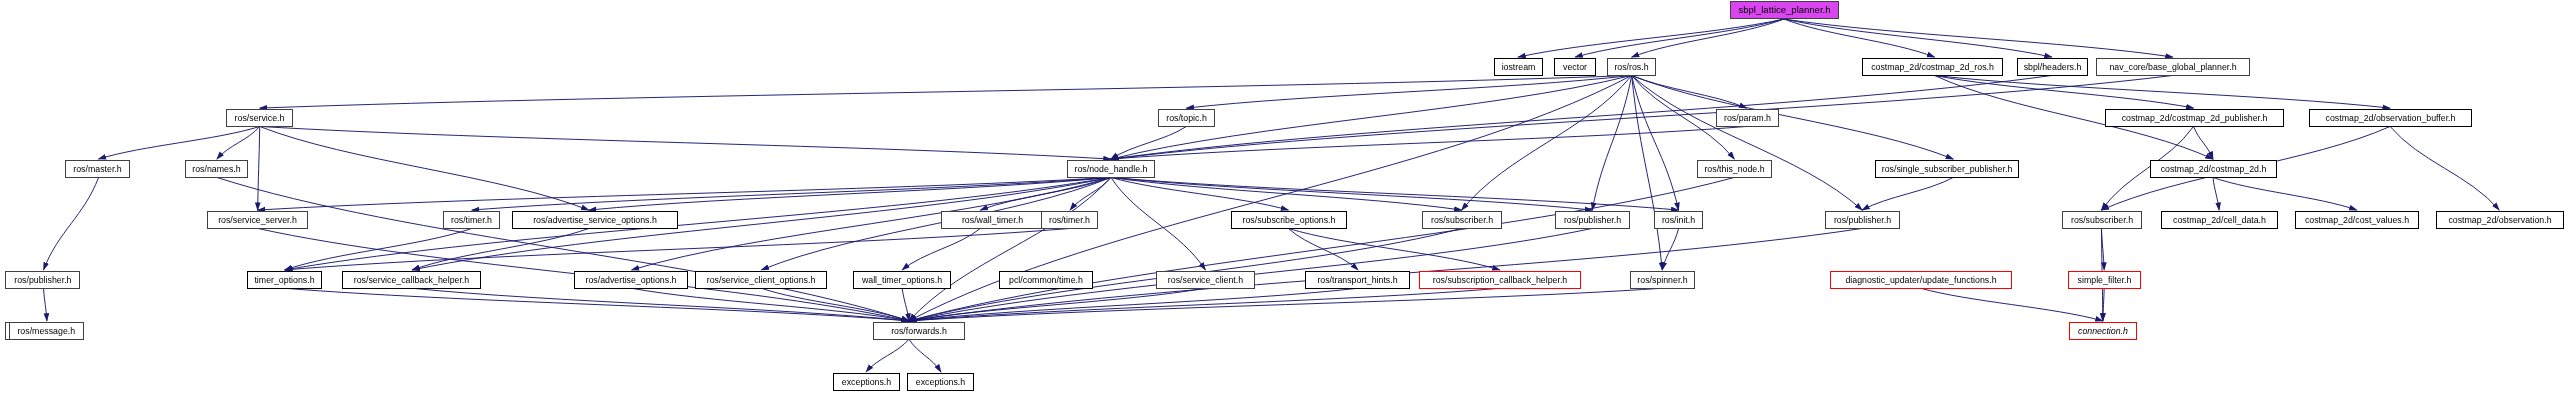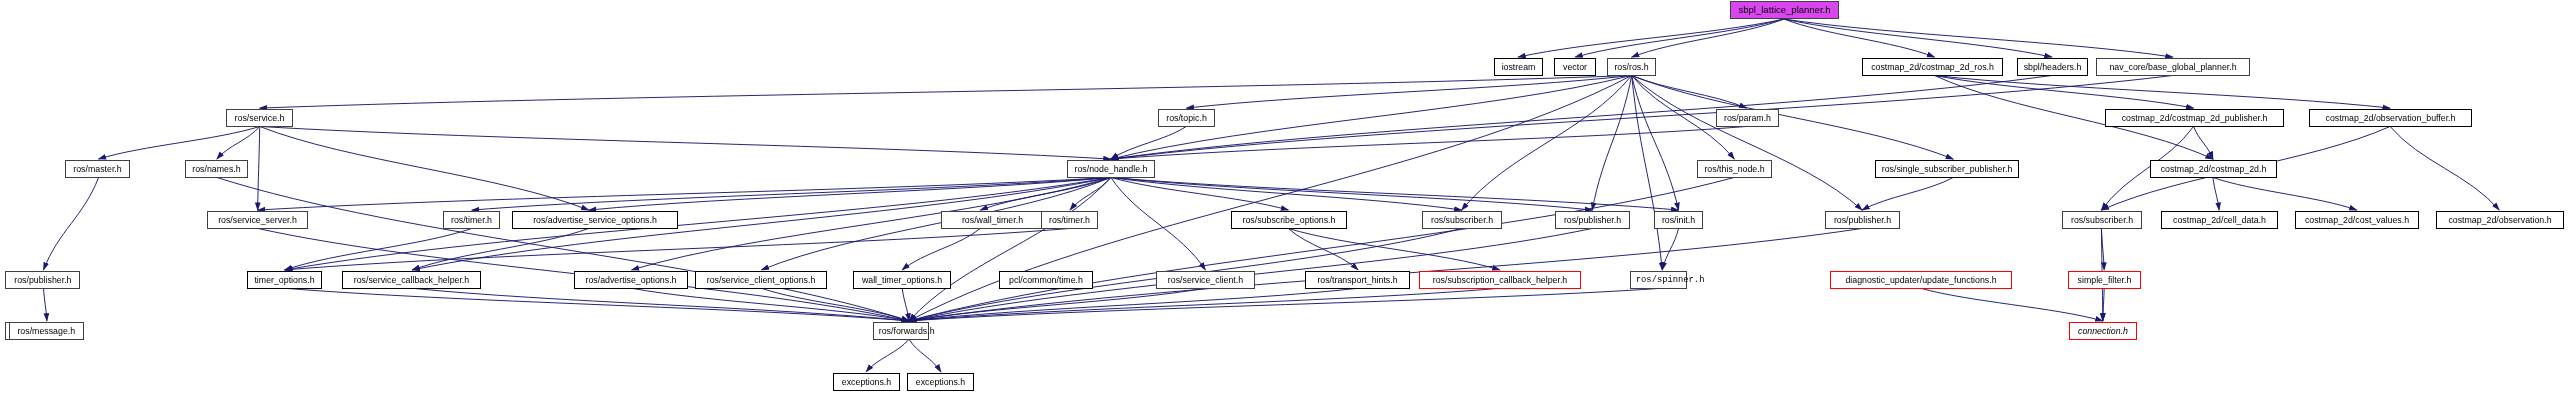--- a/index.html
+++ b/index.html
@@ -180,24 +180,24 @@
       <div class="node bold" style="left: 5.4px; top: 271px; width: 75px;">ros/publisher.h</div>
       <div class="node" style="left: 247px; top: 271px; width: 75px;">timer_options.h</div>
       <div class="node" style="left: 342px; top: 271px; width: 139px;">ros/service_callback_helper.h</div>
       <div class="node" style="left: 574px; top: 271px; width: 114px;">ros/advertise_options.h</div>
       <div class="node" style="left: 695px; top: 271px; width: 132px;">ros/service_client_options.h</div>
       <div class="node" style="left: 853px; top: 271px; width: 98px;">wall_timer_options.h</div>
       <div class="node" style="left: 999px; top: 271px; width: 94px;">pcl/common/time.h</div>
       <div class="node bold" style="left: 1156px; top: 271px; width: 99px;">ros/service_client.h</div>
       <div class="node" style="left: 1305px; top: 271px; width: 105px;">ros/transport_hints.h</div>
       <div class="node red" style="left: 1419px; top: 271px; width: 162px;">ros/subscription_callback_helper.h</div>
-      <div class="node bold" style="left: 1630px; top: 271px; width: 57px; font-family: Liberation Mono, monospace;">ros/spinner.h</div>
+      <div class="node bold" style="left: 1630px; top: 271px; width: 65px;">ros/spinner.h</div>
       <div class="node red" style="left: 1830px; top: 271px; width: 182px;">diagnostic_updater/update_functions.h</div>
       <div class="node red" style="left: 2068px; top: 271px; width: 73px;">simple_filter.h</div>
       <div class="node bold" style="left: 5.4px; top: 322px; width: 75px;">ros/publisher.h</div>
       <div class="node bold" style="left: 8.8px; top: 322px; width: 75px;">ros/message.h</div>
-      <div class="node bold" style="left: 873px; top: 322px; width: 56px;">ros/forwards.h</div>
+      <div class="node bold" style="left: 873px; top: 322px; width: 92px;">ros/forwards.h</div>
       <div class="node red" style="left: 2069px; top: 322px; width: 68px; font-style: italic;">connection.h</div>
       <div class="node" style="left: 833px; top: 373px; width: 67px;">exceptions.h</div>
       <div class="node" style="left: 907px; top: 373px; width: 67px;">exceptions.h</div>
     </div>
 </div>
 
 
 </body></html>

